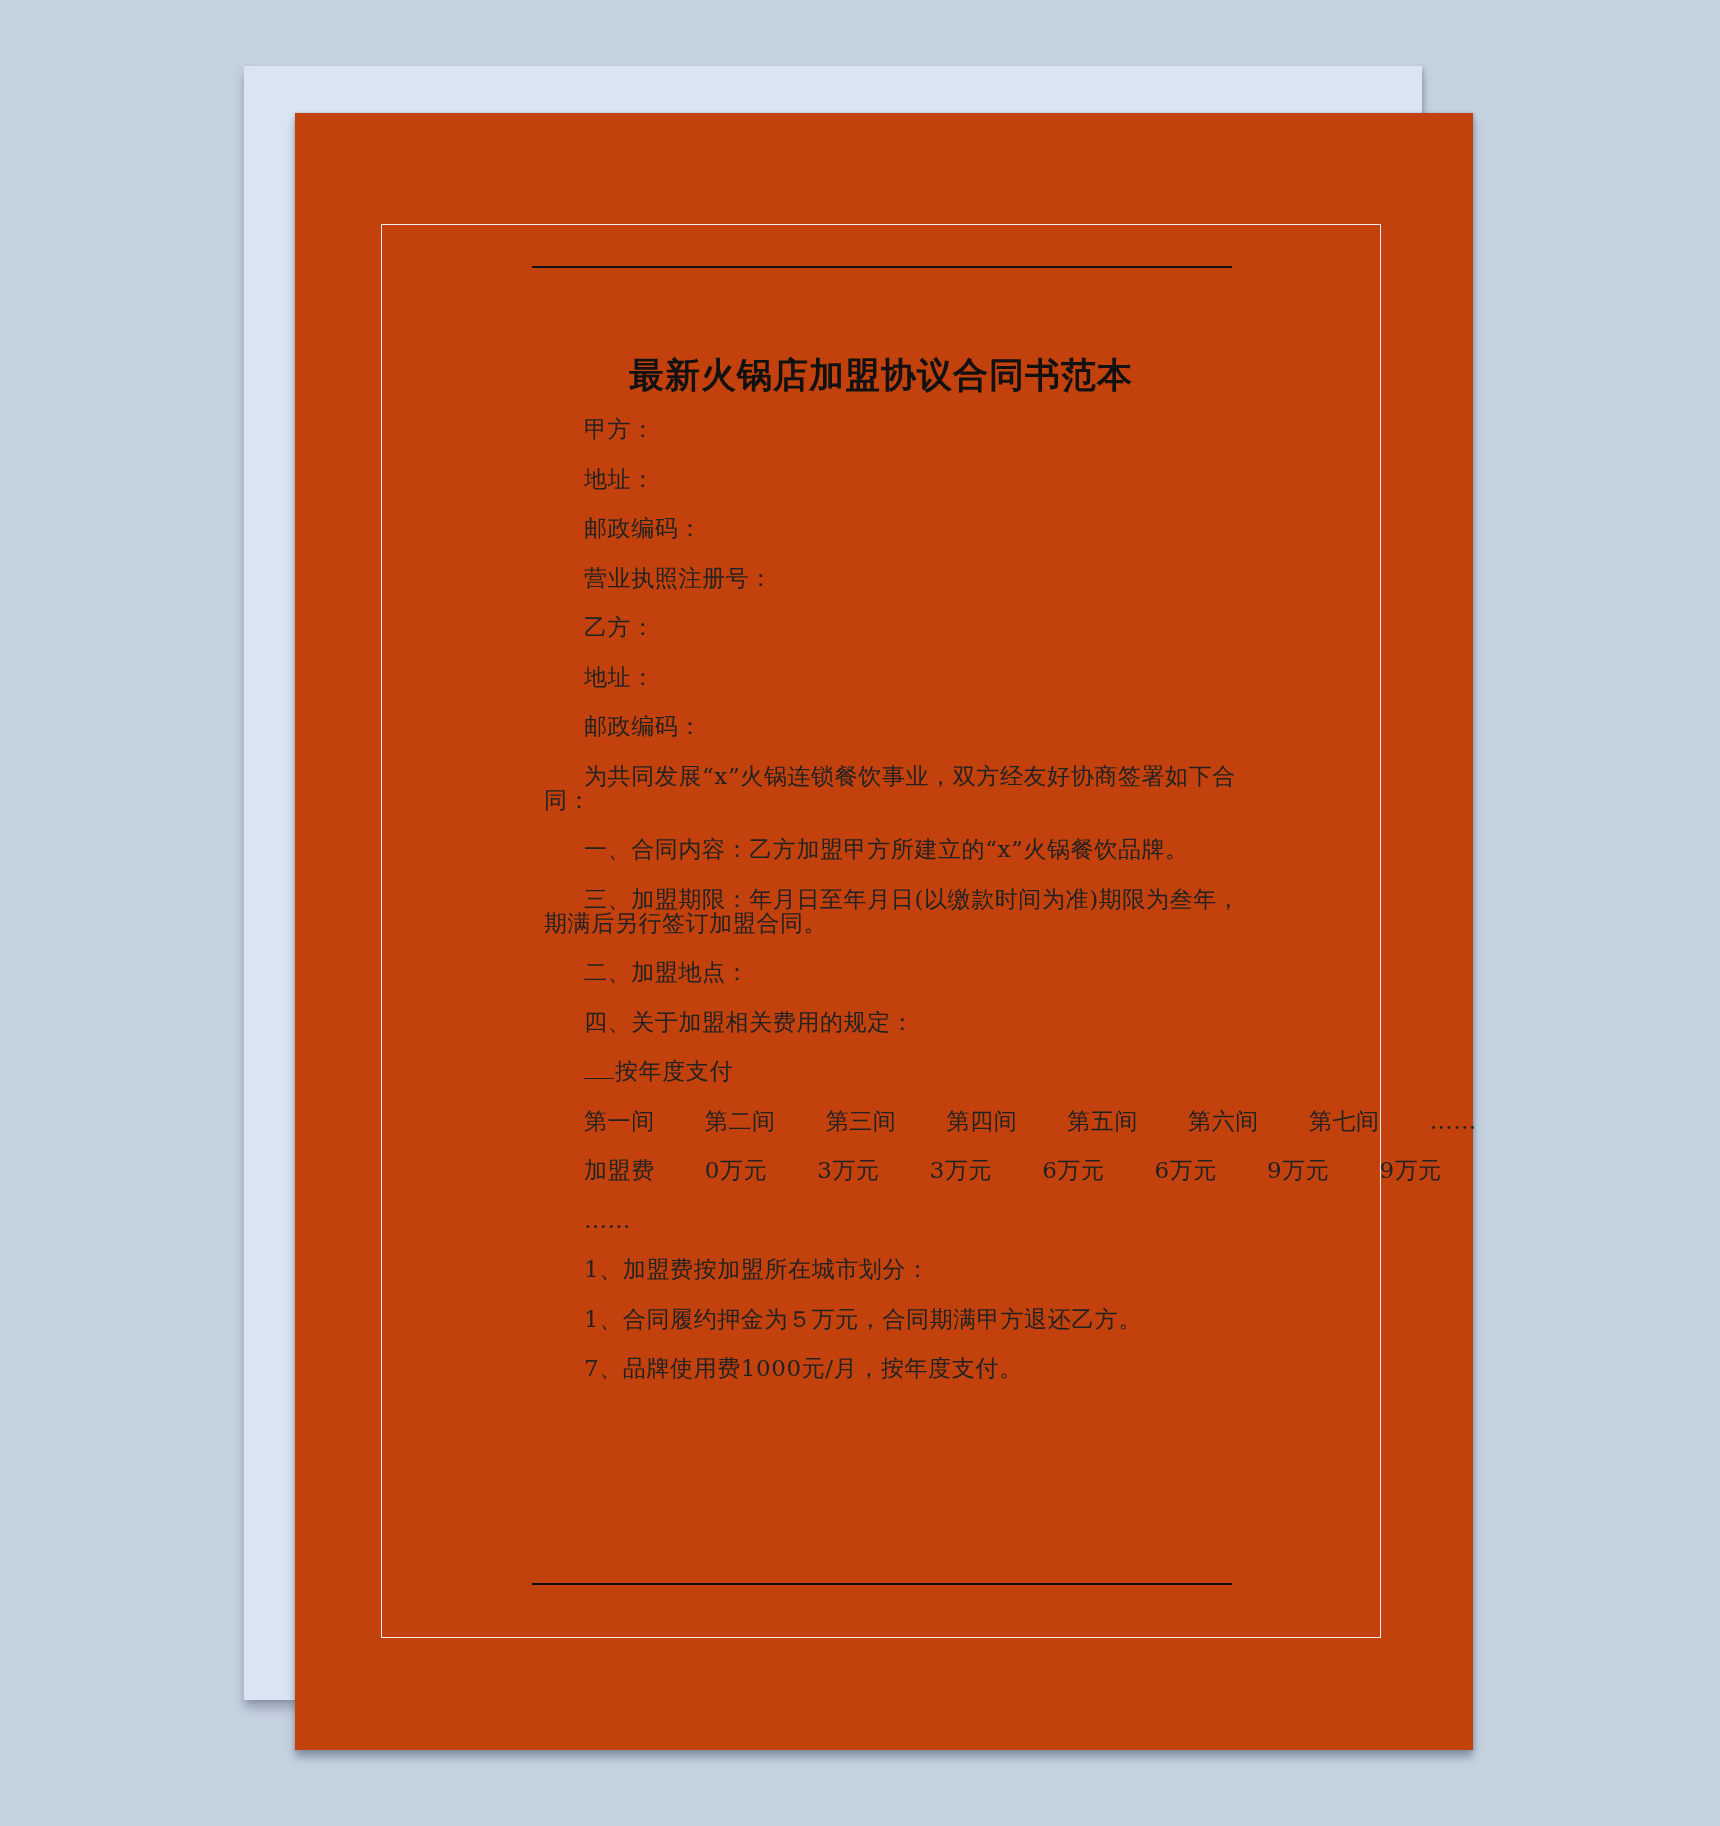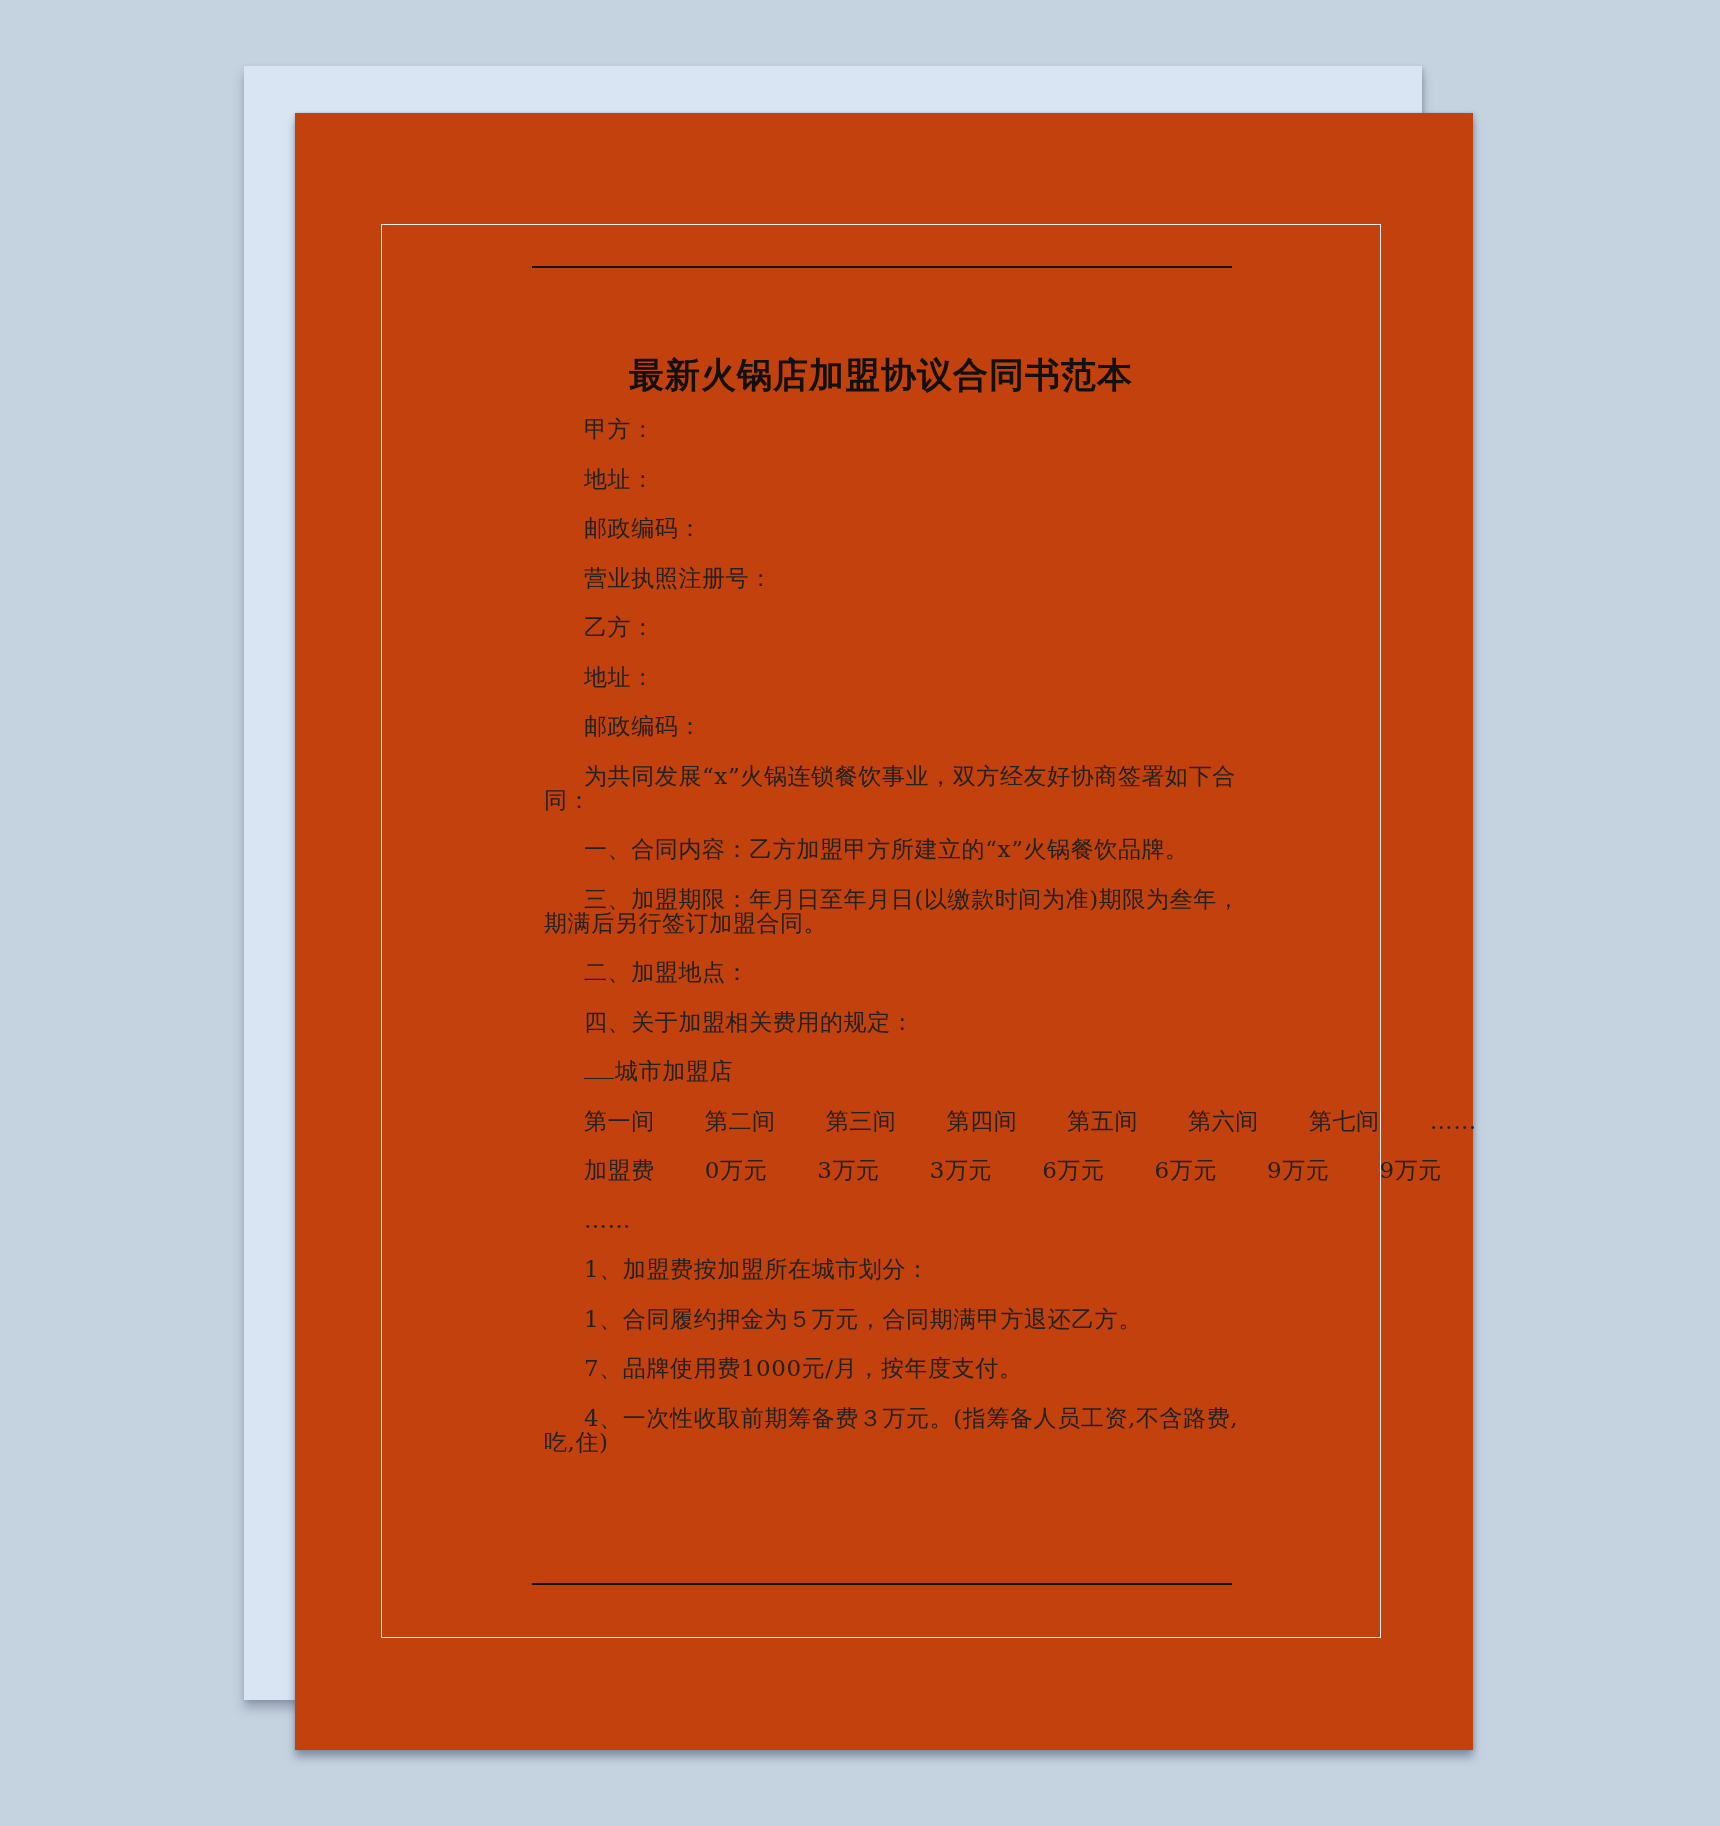--- a/index.html
+++ b/index.html
@@ -114,21 +114,21 @@
     <p class="para">邮政编码：</p>
     <p class="para">营业执照注册号：</p>
     <p class="para">乙方：</p>
     <p class="para">地址：</p>
     <p class="para">邮政编码：</p>
     <p class="para">为共同发展“x”火锅连锁餐饮事业，双方经友好协商签署如下合同：</p>
     <p class="para">一、合同内容：乙方加盟甲方所建立的“x”火锅餐饮品牌。</p>
     <p class="para wrap">三、加盟期限：年月日至年月日(以缴款时间为准)期限为叁年，期满后另行签订加盟合同。</p>
     <p class="para">二、加盟地点：</p>
     <p class="para">四、关于加盟相关费用的规定：</p>
-    <p class="para"><span class="blank-line"></span><span>城市加盟店</span></p>
+    <p class="para"><span class="blank-line"></span><span>按年度支付</span></p>
     <p class="para fee-row">
       <span>第一间</span>
       <span>第二间</span>
       <span>第三间</span>
       <span>第四间</span>
       <span>第五间</span>
       <span>第六间</span>
       <span>第七间</span>
       <span>……</span>
     </p>
@@ -139,17 +139,16 @@
       <span>3万元</span>
       <span>6万元</span>
       <span>6万元</span>
       <span>9万元</span>
       <span>9万元</span>
     </p>
     <p class="para">……</p>
     <p class="para">1、加盟费按加盟所在城市划分：</p>
     <p class="para">1、合同履约押金为５万元，合同期满甲方退还乙方。</p>
     <p class="para">7、品牌使用费1000元/月，按年度支付。</p>
-    <p class="para">4、一次性收取前期筹备费３万元。(指筹备人员工资,不含路费,吃,住)</p>
   </div>
 
   <div class="rule bottom"></div>
 </div>
 
 </body></html>

